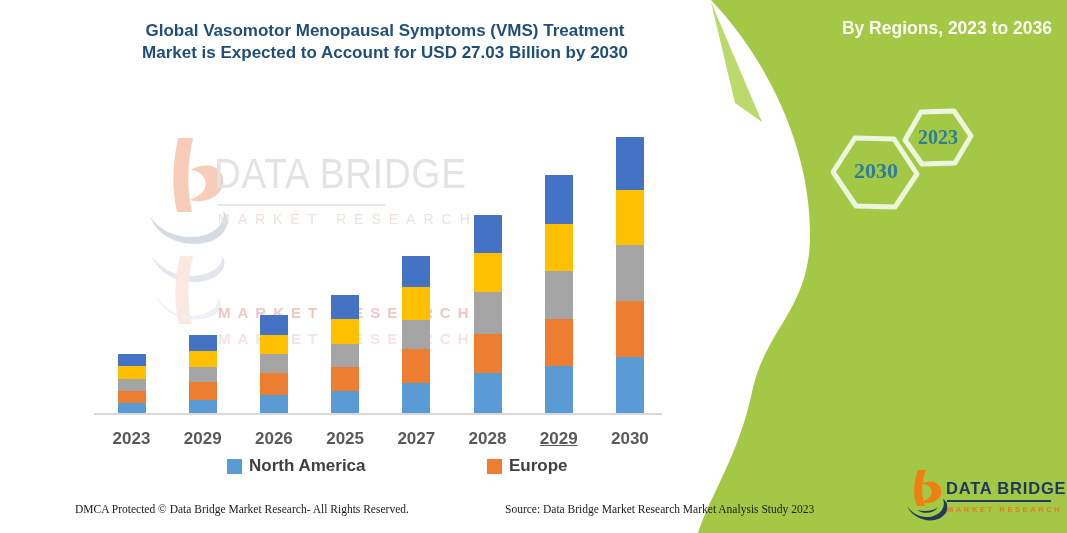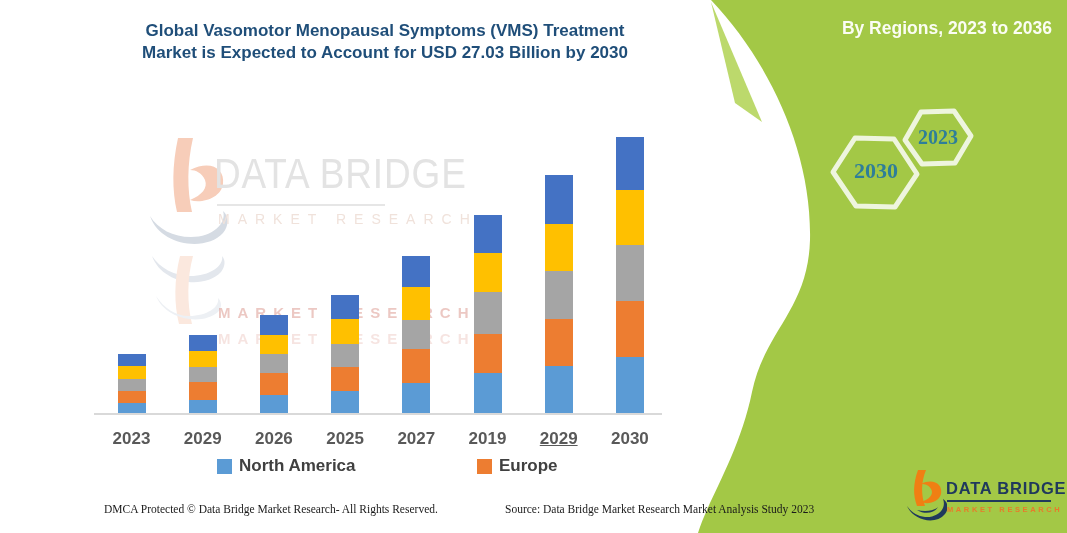--- a/index.html
+++ b/index.html
@@ -6,21 +6,21 @@
   #stage{position:relative;width:1067px;height:533px;overflow:hidden;background:#ffffff;
          font-family:"Liberation Sans",sans-serif;}
   .abs{position:absolute;}
   
   #main-title{left:85px;top:20px;width:600px;text-align:center;color:#1F4E79;
               font-size:17px;font-weight:700;line-height:1.32;}
   #axis-line{left:94px;top:413px;width:568px;height:2px;background:#D9D9D9;}
   .x-label{position:absolute;top:429px;width:64px;text-align:center;color:#595959;
            font-size:17px;font-weight:700;}
   .legend-item{position:absolute;top:456px;display:flex;align-items:center;gap:7px;
-               color:#404040;font-size:17px;font-weight:700;}
+               color:#404040;font-size:17px;font-weight:700;margin-left:10px;}
   .legend-swatch{width:15px;height:15px;display:inline-block;}
   .footer-text{top:503px;color:#1a1a1a;font-family:"Liberation Serif",serif;font-size:11.5px;}
   
   #watermark{left:130px;top:128px;width:420px;height:230px;pointer-events:none;}
   #wm-title{position:absolute;left:84px;top:22px;font-size:42px;color:#E3E3E3;
             letter-spacing:1px;transform:scaleX(.88);transform-origin:left;white-space:nowrap;}
   #wm-rule{position:absolute;left:87px;top:76px;width:168px;height:2px;background:#E6E6E6;}
   #wm-sub{position:absolute;left:88px;top:83px;font-size:14px;color:#F0E2DB;
           letter-spacing:8px;white-space:nowrap;}
   .wm-echo{position:absolute;left:88px;font-size:15px;letter-spacing:7px;white-space:nowrap;
@@ -116,36 +116,36 @@
       <div style="position: absolute; left: 615.9px; top: 189.8px; width: 28px; height: 55px; background: rgb(255, 192, 0);"></div>
       <div style="position: absolute; left: 615.9px; top: 137px; width: 28px; height: 52.8px; background: rgb(68, 114, 196);"></div>
     </div>
   <div id="axis-line" class="abs"></div>
   <div id="x-axis-labels">
       <div class="x-label" style="left: 99.5px;">2023</div>
       <div class="x-label" style="left: 170.7px;">2029</div>
       <div class="x-label" style="left: 241.9px;">2026</div>
       <div class="x-label" style="left: 313.1px;">2025</div>
       <div class="x-label" style="left: 384.3px;">2027</div>
-      <div class="x-label" style="left: 455.5px;">2019</div>
+      <div class="x-label" style="left: 455.5px;">2028</div>
       <div class="x-label" style="left: 526.7px; text-decoration: underline;">2029</div>
       <div class="x-label" style="left: 597.9px;">2030</div>
     </div>
   <div id="legend-layer">
       <div class="legend-item" style="left: 217px;">
         <span class="legend-swatch" style="background: rgb(91, 155, 213);"></span>
         <span>North America</span>
       </div>
       <div class="legend-item" style="left: 477px;">
         <span class="legend-swatch" style="background: rgb(237, 125, 49);"></span>
         <span>Europe</span>
       </div>
     </div>
 
-  <div class="abs footer-text" style="left:104px;">DMCA Protected © Data Bridge Market Research-  All Rights Reserved.</div>
+  <div class="abs footer-text" style="left:75px;">DMCA Protected © Data Bridge Market Research-  All Rights Reserved.</div>
   <div class="abs footer-text" style="left:505px;font-family:Liberation Serif, serif;">Source: Data Bridge Market Research  Market Analysis Study 2023</div>
 
   <div id="panel-title" class="abs">
     <div>By Regions, 2023 to 2036</div>
   </div>
   <div id="hex-label-2030" class="hex-label">2030</div>
   <div id="hex-label-2023" class="hex-label">2023</div>
   <div id="panel-brand" class="abs">
   </div>
 

